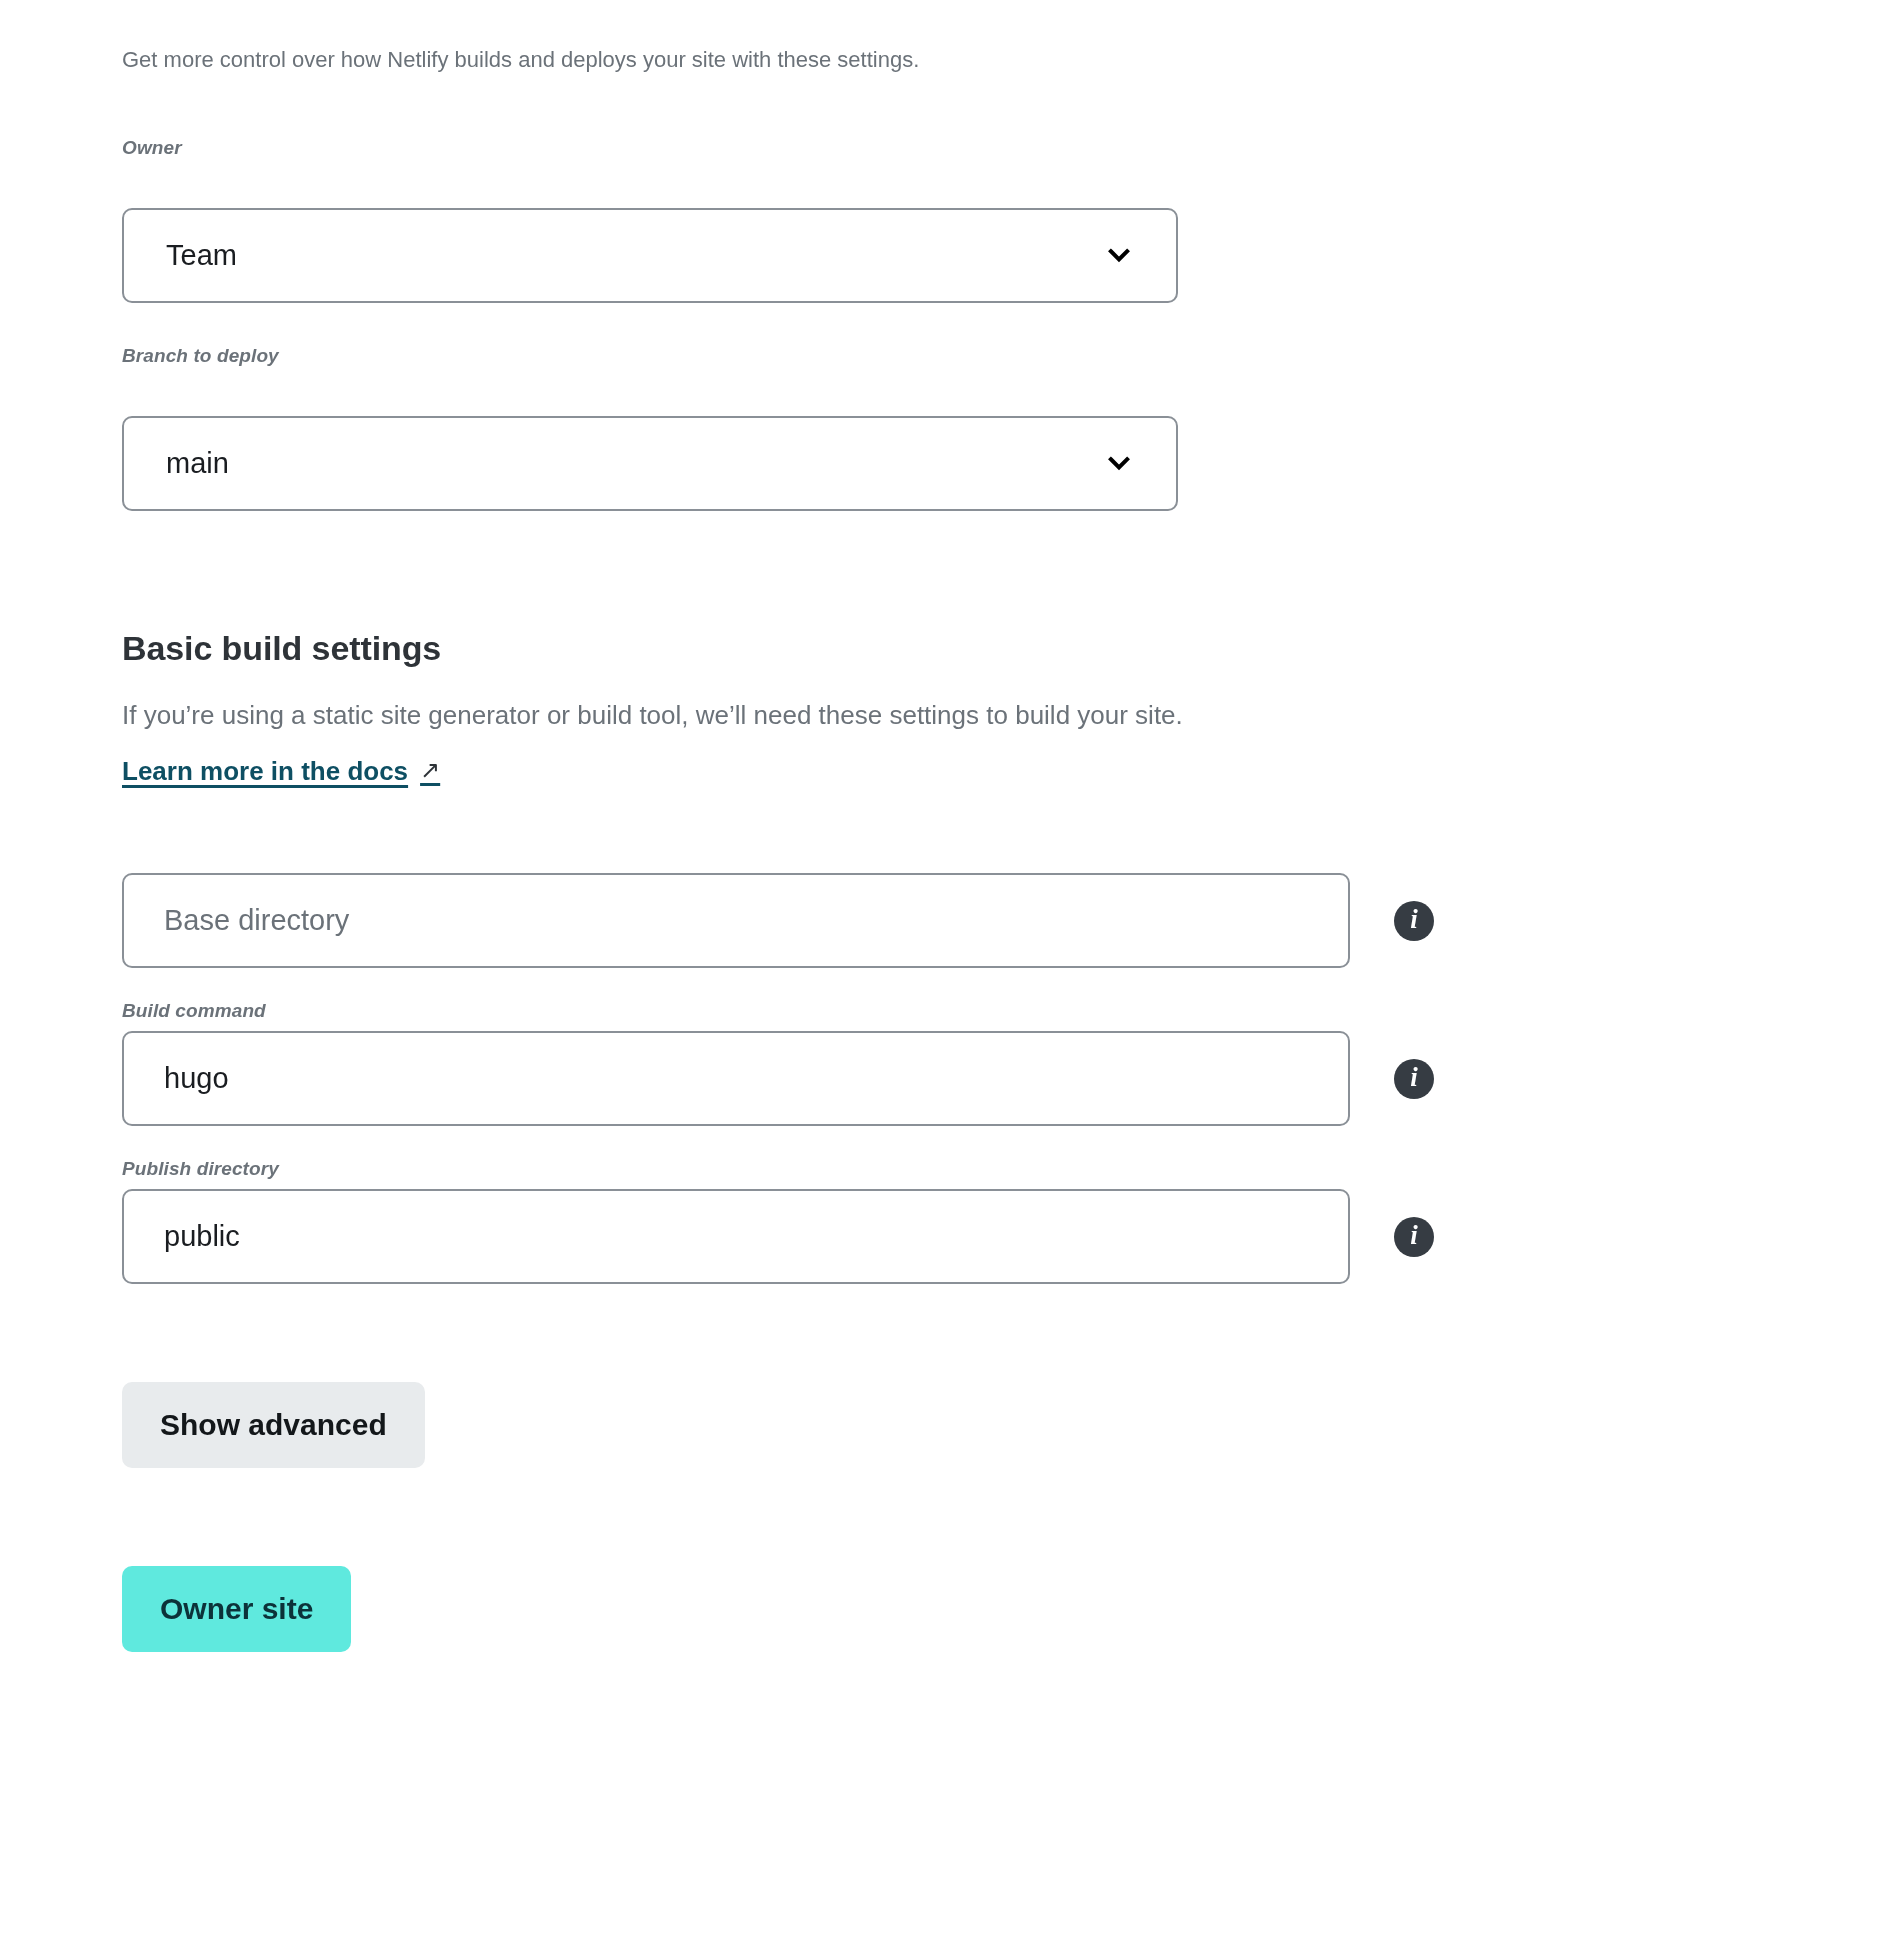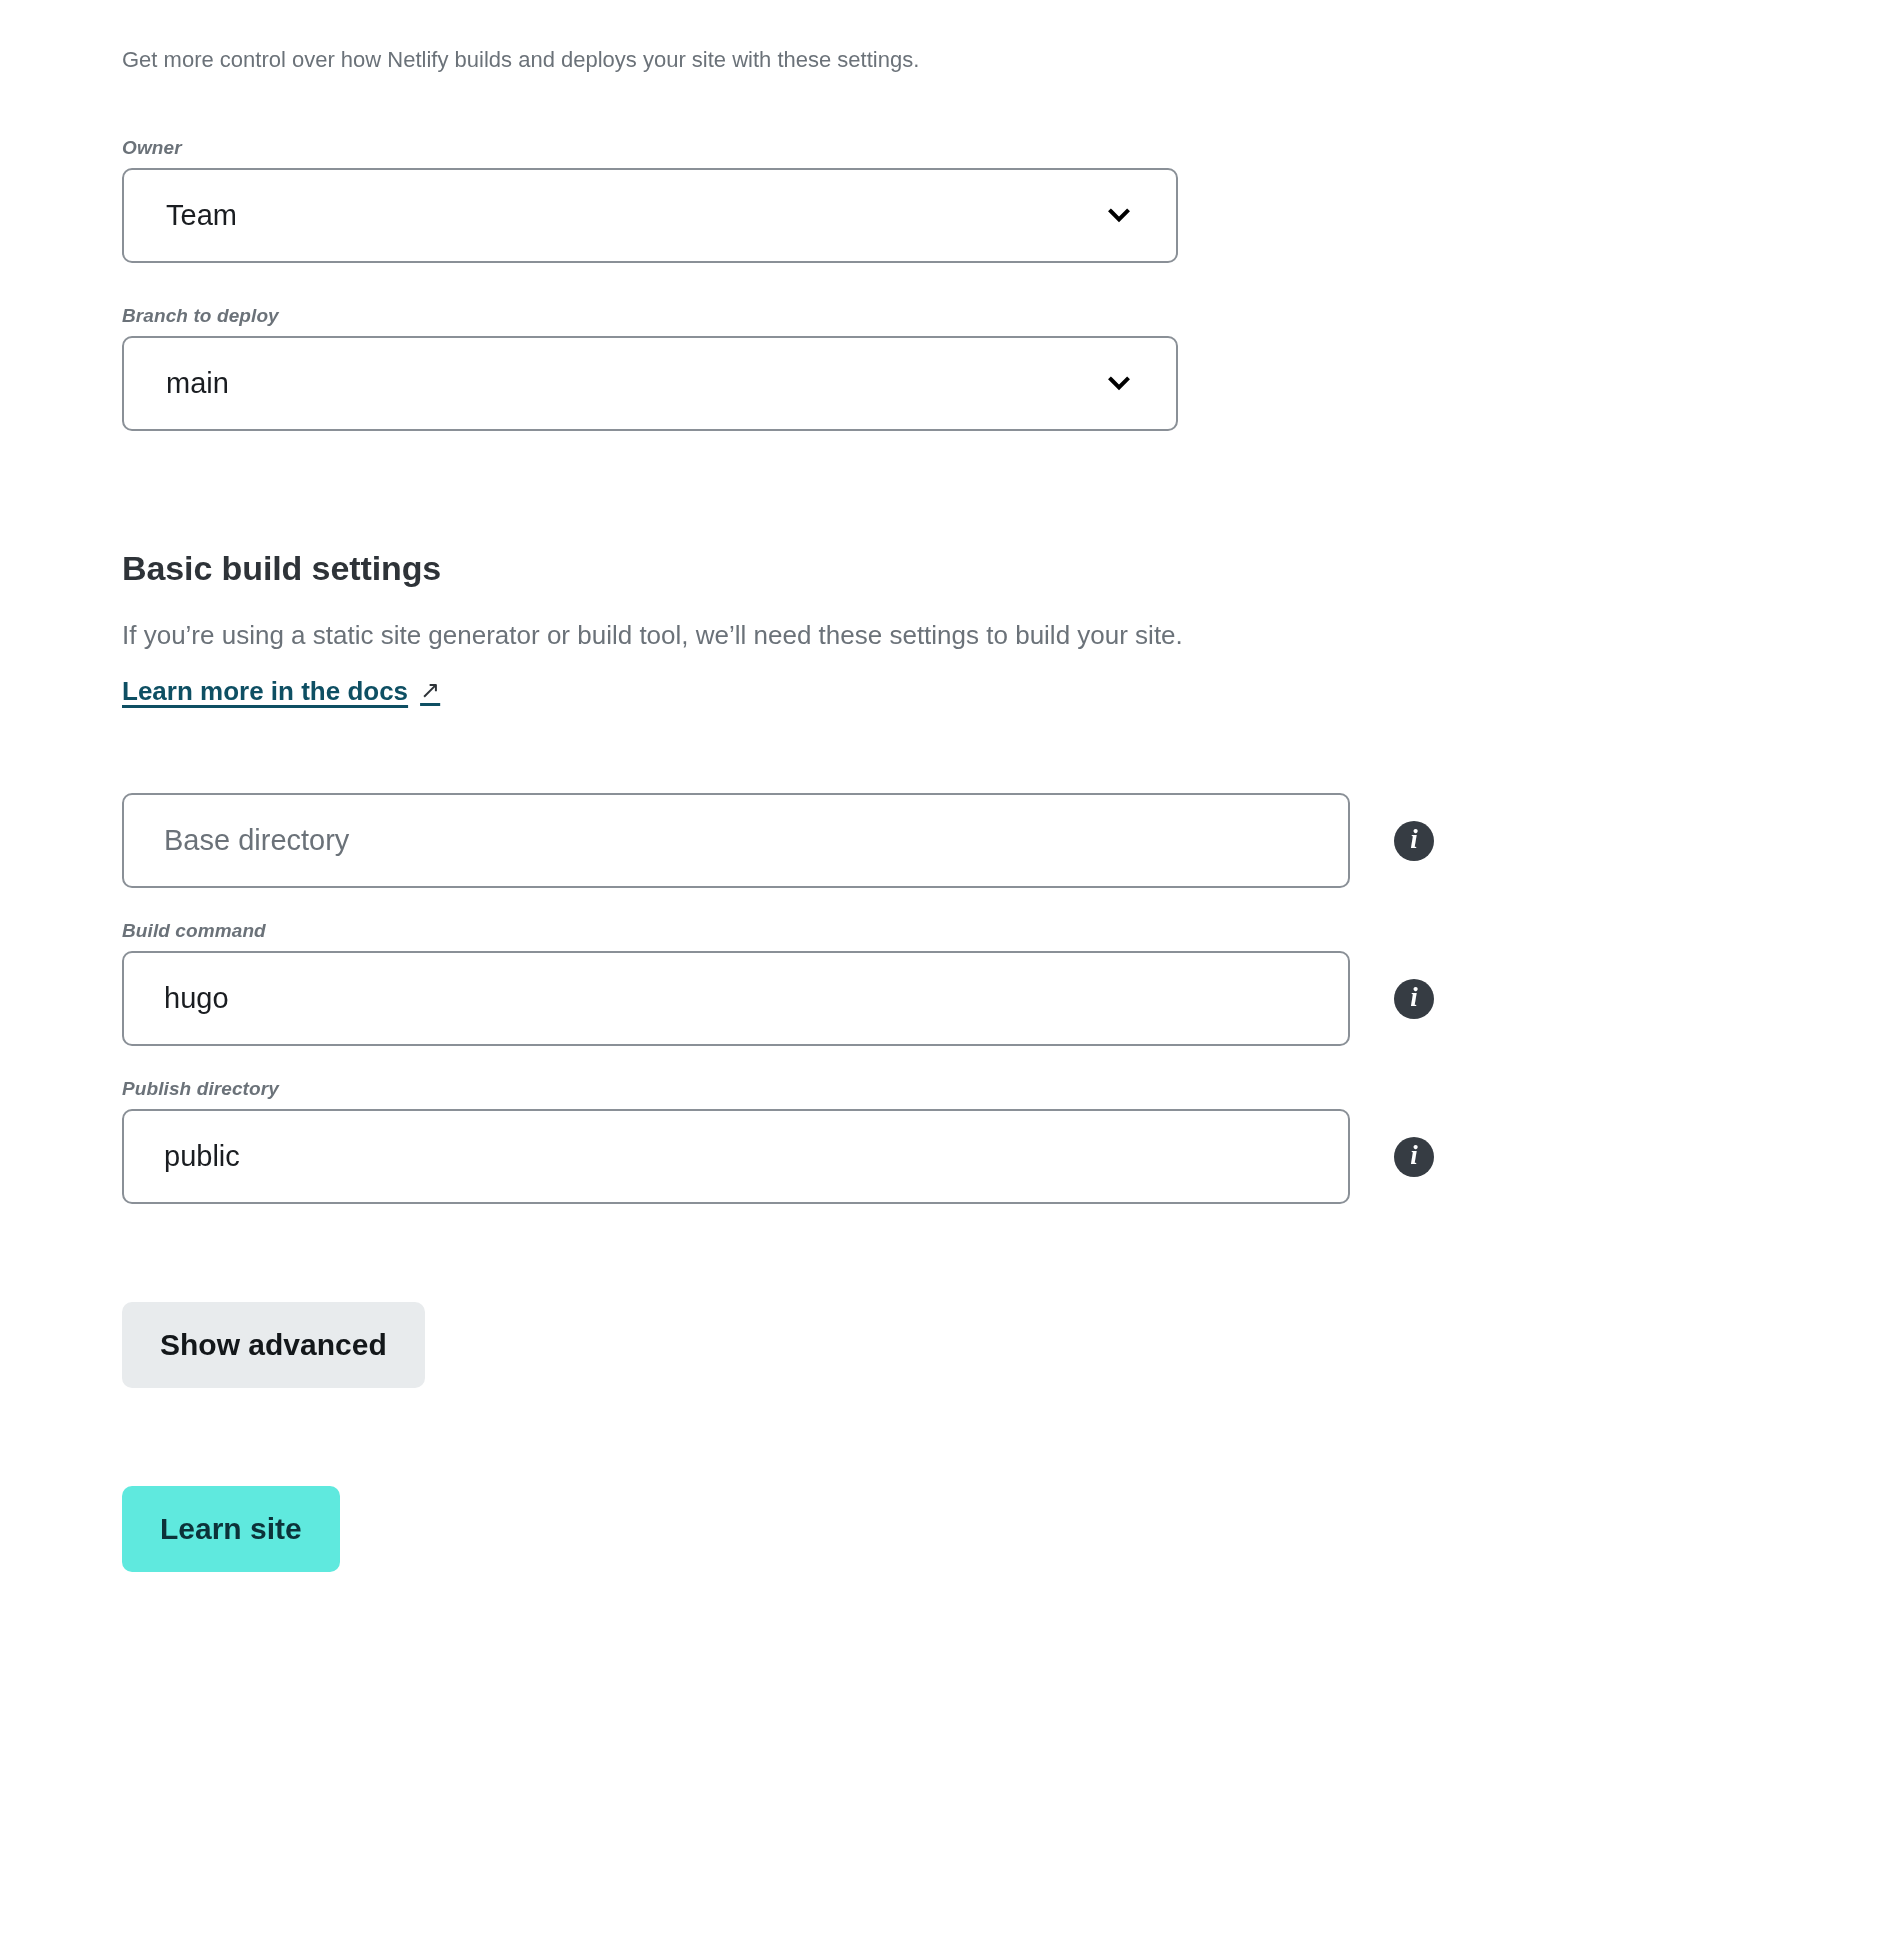--- a/index.html
+++ b/index.html
@@ -55,20 +55,21 @@
   }
 
   .control-row {
     display: flex;
     align-items: center;
   }
 
   .select-wrap {
     position: relative;
     width: 1056px;
+    margin-top: 40px;
   }
   .select-box {
     width: 100%;
     height: 95px;
     border: 2px solid #8a9097;
     border-radius: 10px;
     background: #ffffff;
     display: flex;
     align-items: center;
     padding: 0 28px 0 42px;
@@ -286,15 +287,15 @@
       <span class="info-icon">i</span>
     </div>
   </div>
 
   <div class="gap-before-advanced"></div>
 
   <button class="btn-advanced">Show advanced</button>
 
   <div class="gap-before-deploy"></div>
 
-  <button class="btn-deploy">Learn site</button>
+  <button class="btn-deploy">Owner site</button>
 
 </div>
 
 </body></html>

